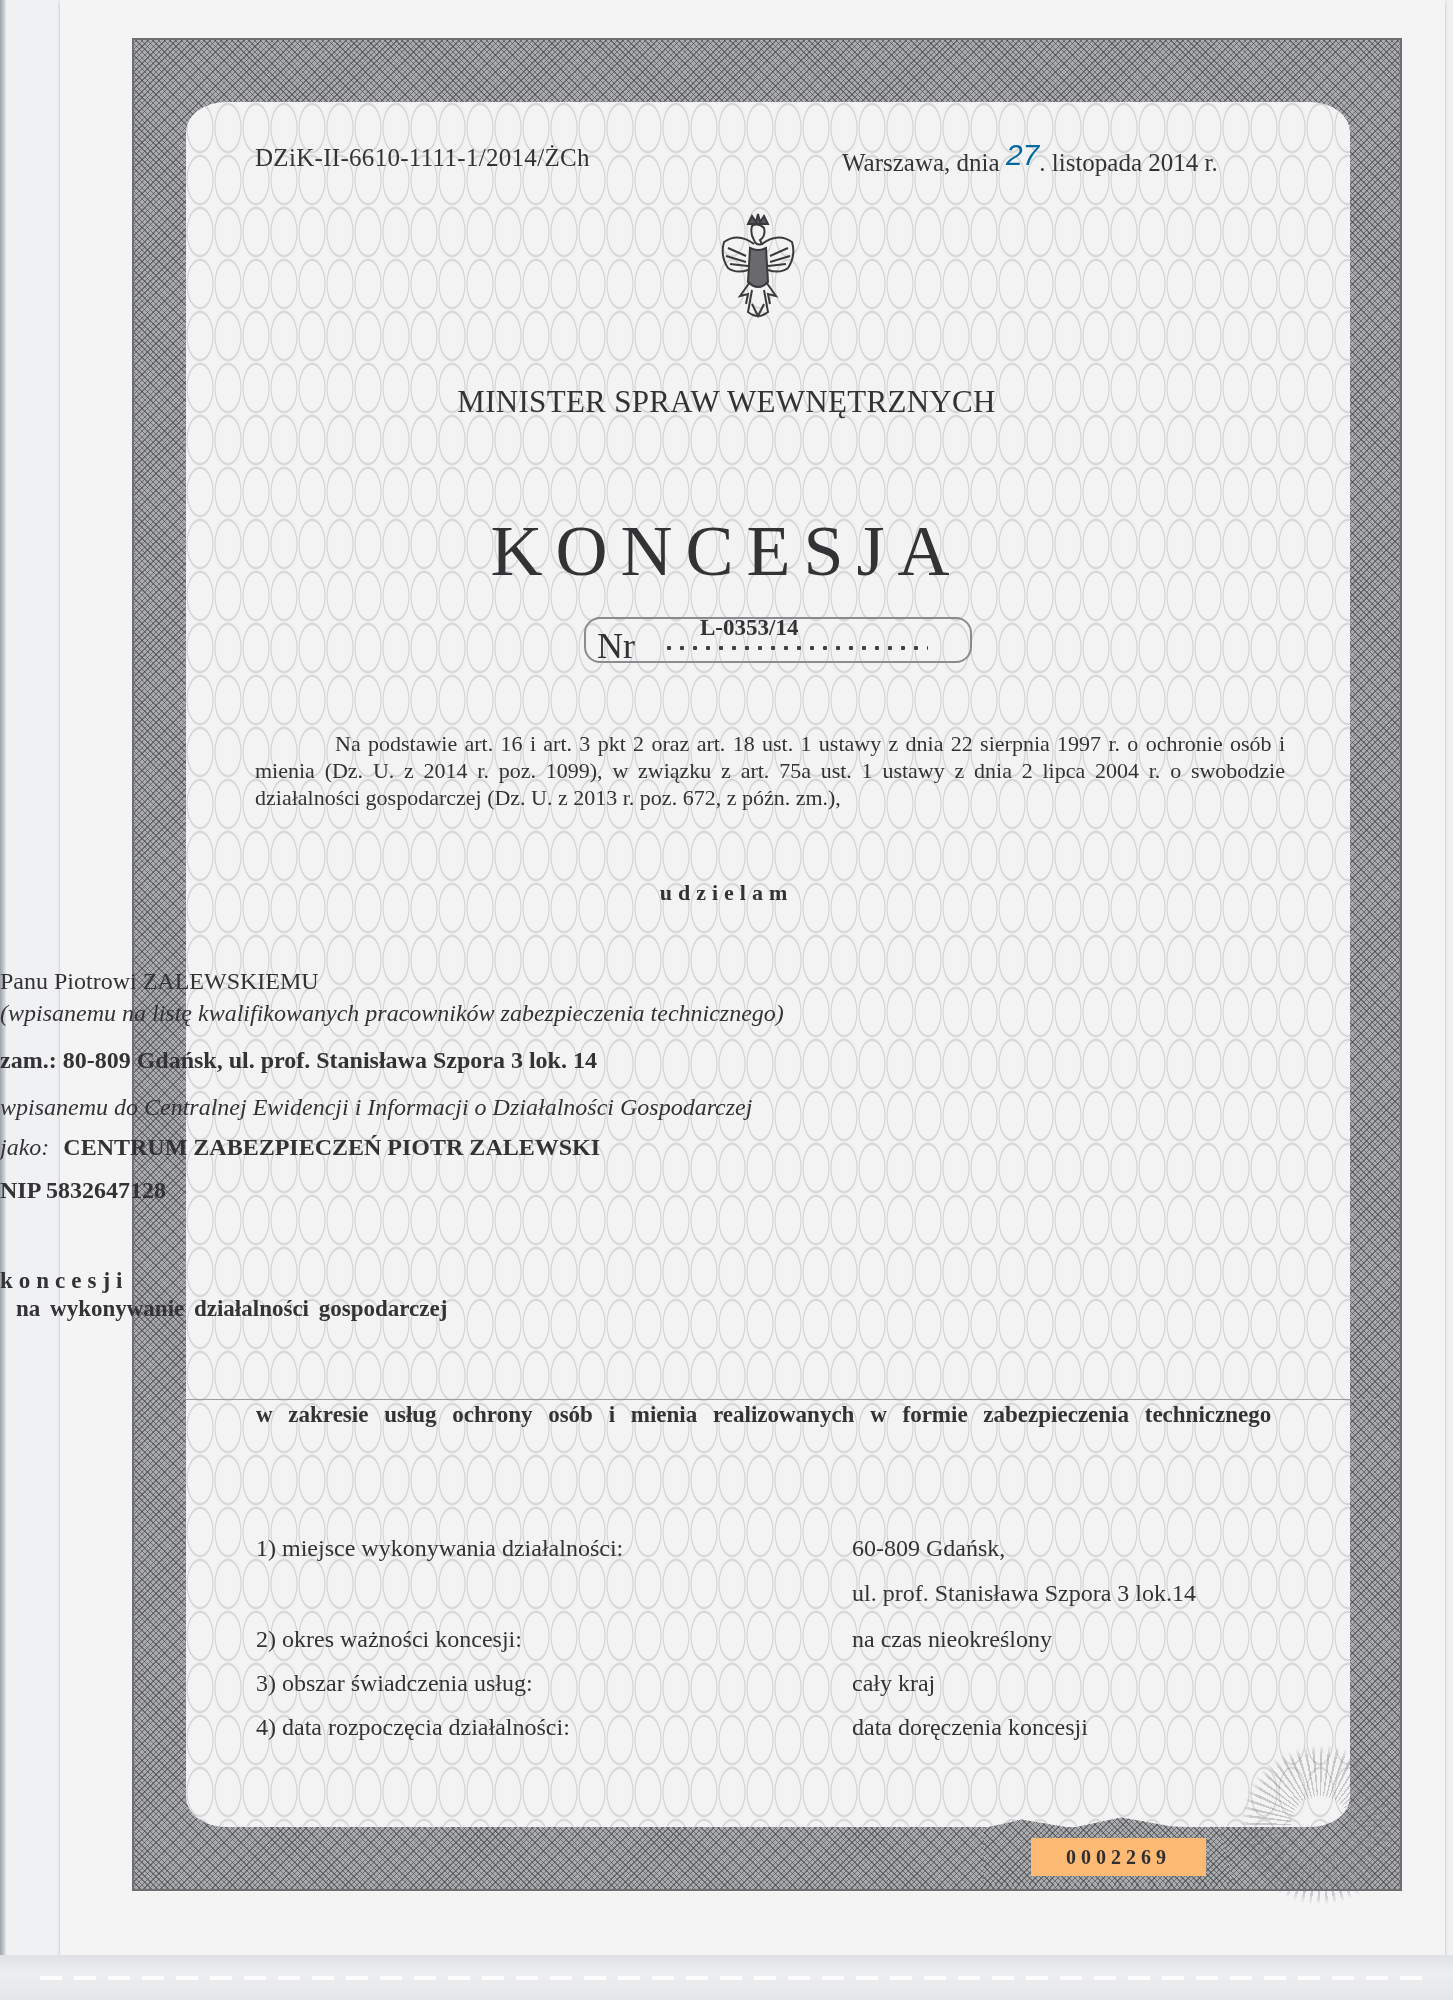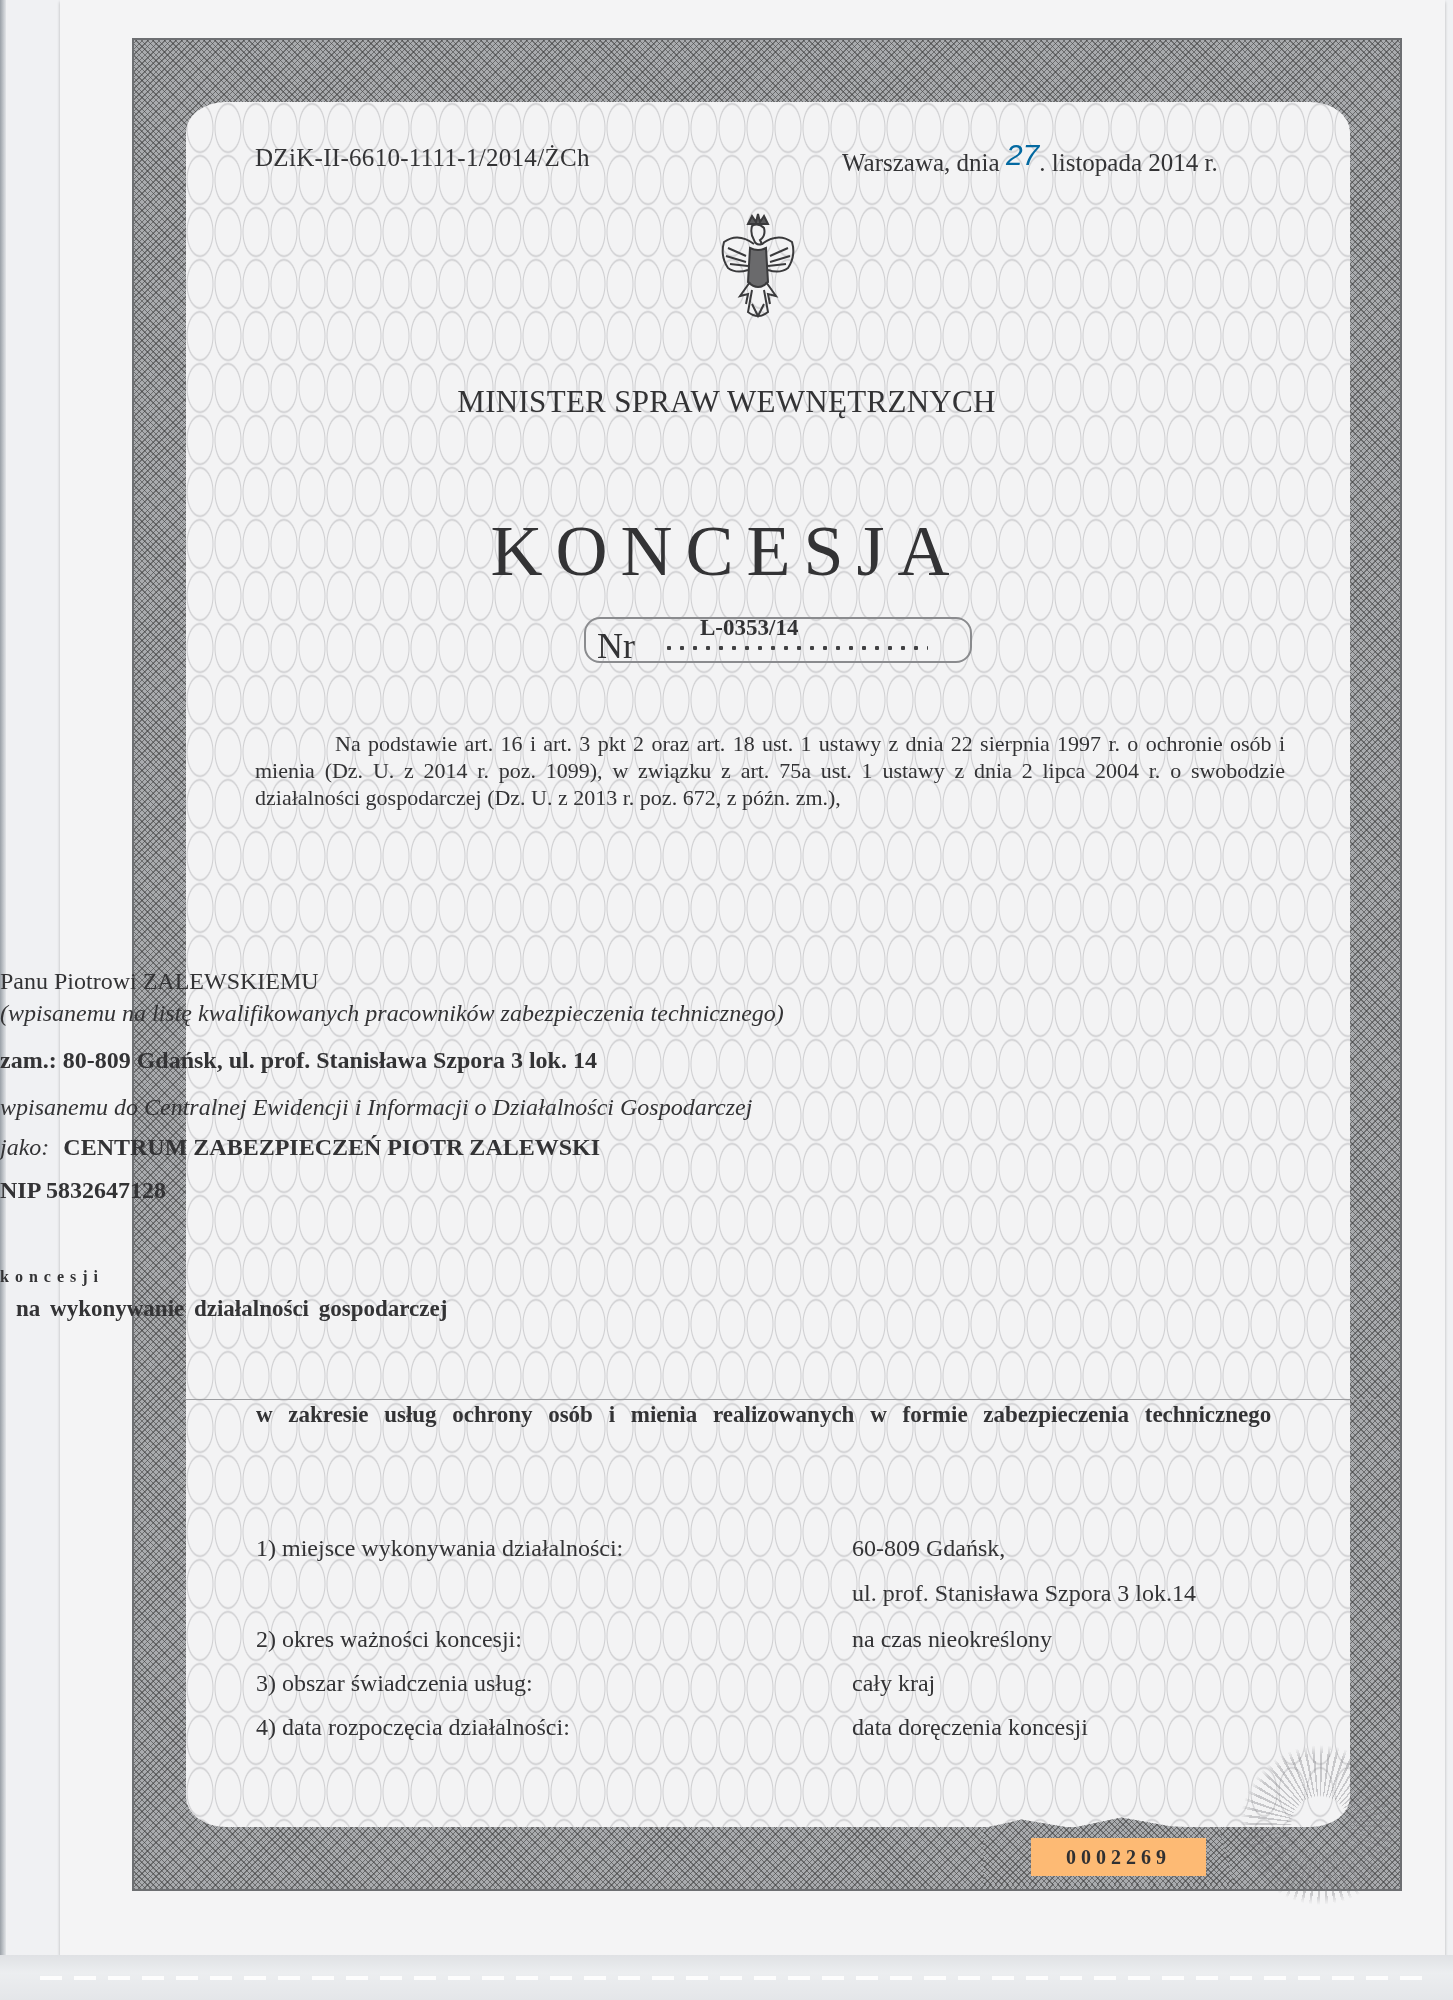--- a/index.html
+++ b/index.html
@@ -158,21 +158,21 @@
       font-size: 24px;
     }
     .person { top: 968px; }
     .person-note { top: 1000px; font-style: italic; }
     .address { top: 1047px; font-weight: bold; }
     .ceidg { top: 1094px; font-style: italic; }
     .jako { top: 1134px; }
     .jako .lbl { font-style: italic; margin-right: 14px; }
     .jako .val { font-weight: bold; }
     .nip { top: 1177px; font-weight: bold; }
-    .conc { top: 1268px; font-weight: bold; letter-spacing: 6px; font-size: 16px; }
+    .conc { top: 1268px; font-weight: bold; letter-spacing: 6px; font-size: 23px; }
     .conc-sub { top: 1296px; font-weight: bold; font-size: 23px; word-spacing: 4px; padding-left: 16px; }
     .scope-line {
       left: 182px; top: 1399px;
       width: 1195px; height: 1px;
       background: #9a9b9e;
     }
     .scope {
       left: 256px; top: 1400px;
       width: 1026px;
       font-size: 23px;
@@ -259,20 +259,21 @@
 
   <div class="abs title">KONCESJA</div>
 
   <div class="abs nr-box"></div>
   <div class="abs nr-label">Nr</div>
   <div class="abs nr-value">L-0353/14</div>
   <div class="abs nr-dots"></div>
 
   <div class="abs legal"><span class="indent"></span><span>Na podstawie art. 16 i art. 3 pkt 2 oraz art. 18 ust. 1 ustawy z dnia 22 sierpnia 1997 r. o ochronie osób i mienia (Dz. U. z 2014 r. poz. 1099), w związku z art. 75a ust. 1 ustawy z dnia 2 lipca 2004 r. o swobodzie działalności gospodarczej (Dz. U. z 2013 r. poz. 672, z późn. zm.),</span></div>
 
+  <div class="abs grant">udzielam</div>
 
   <div class="abs line-c person">Panu Piotrowi ZALEWSKIEMU</div>
   <div class="abs line-c person-note">(wpisanemu na listę kwalifikowanych pracowników zabezpieczenia technicznego)</div>
   <div class="abs line-c address">zam.: 80-809 Gdańsk, ul. prof. Stanisława Szpora 3 lok. 14</div>
   <div class="abs line-c ceidg">wpisanemu do Centralnej Ewidencji i Informacji o Działalności Gospodarczej</div>
   <div class="abs line-c jako">
     <span class="lbl">jako:</span><span class="val">CENTRUM ZABEZPIECZEŃ PIOTR ZALEWSKI</span>
   </div>
   <div class="abs line-c nip">NIP 5832647128</div>
 

